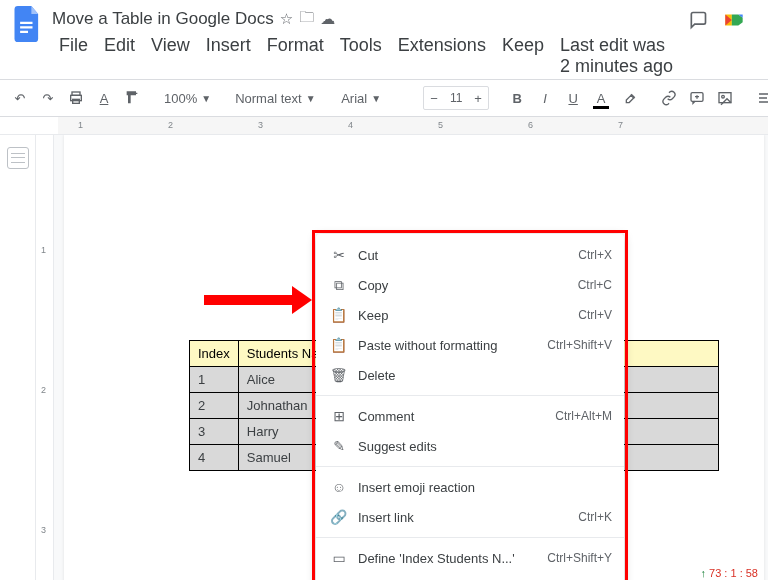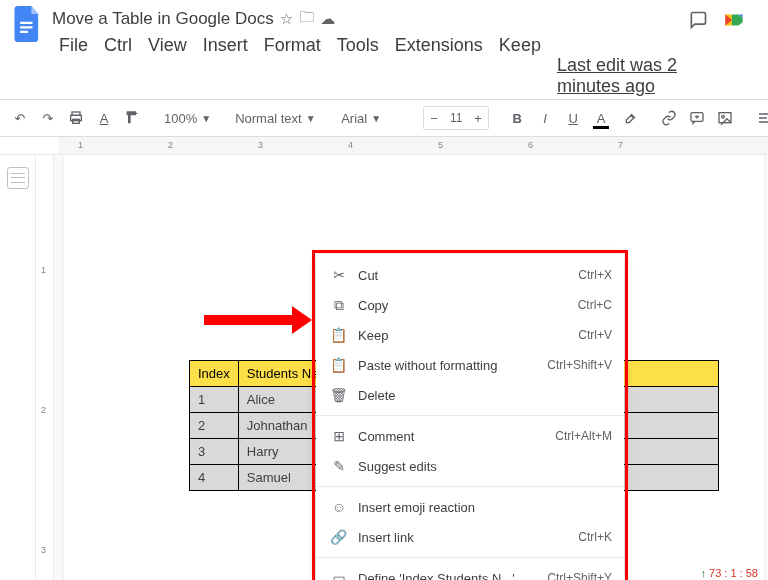--- a/index.html
+++ b/index.html
@@ -24,21 +24,21 @@
     width: 36px; height: 36px;
     margin-right: 6px;
     display:flex;align-items:center;justify-content:center;
   }
   .logo svg { width: 28px; height: 36px; }
   .title-row { display:flex; align-items:center; gap:6px;text-align:right; }
   .doc-title { font-size: 17px; color:#3c4043; }
   .title-icon { color:#5f6368; font-size:15px; cursor:pointer; }
   .menubar { display:flex; gap:2px; margin-top:2px; }
   .menubar span { padding:2px 7px; font-size:18px; color:#3c4043; cursor:pointer; }
-  .last-edit { color:#5f6368; text-decoration: underline; font-size:13px; padding:2px 7px; cursor:pointer;margin-top:20px; }
+  .last-edit { color:#5f6368; font-size:13px; padding:2px 7px; cursor:pointer; }
   .right-icons { margin-left:auto; display:flex; gap:10px; align-items:center; padding-right:10px;}
   .cmt-icon { width:24px;height:24px;display:flex;align-items:center;justify-content:center;color:#5f6368;font-size:20px;cursor:pointer;}
   .meet-icon { width:28px;height:28px;border-radius:50%;background:#fff;display:flex;align-items:center;justify-content:center;cursor:pointer;overflow:hidden;}
 
   .toolbar {
     border-top:1px solid #dadce0;
     border-bottom:1px solid #dadce0;
     height: 38px;
     display:flex;
     align-items:center;
@@ -109,21 +109,21 @@
     left:125px;top:205px;
     border-collapse:collapse;
     font-size:13px;
   }
   .doc-table th,.doc-table td{
     border:1px solid #000;
     padding:5px 8px;
     text-align:left;
     height:18px;
   }
-  .doc-table th{background:#fde047;color:#000;font-weight:normal;margin-left:8px;}
+  .doc-table th{background:#fef9c3;color:#000;font-weight:normal;margin-left:8px;}
   .doc-table td{background:#d9d9d9;}
   .col-idx{width:48px;}
   .col-name{width:160px;}
   .col-mid{width:150px;}
   .col-roll{width:170px;}
 
   .hlbox{
     position:absolute;
     left:258px;top:95px;
     width:316px;height:480px;
@@ -167,21 +167,21 @@
   </div>
   <div style="flex:1">
     <div class="title-row">
       <span class="doc-title">Move a Table in Google Docs</span>
       <span class="title-icon">☆</span>
       <span class="title-icon">🗀</span>
       <span class="title-icon">☁</span>
     </div>
     <div class="menubar">
       <span>File</span>
-      <span>Ctrl</span>
+      <span>Edit</span>
       <span>View</span>
       <span>Insert</span>
       <span>Format</span>
       <span>Tools</span>
       <span>Extensions</span>
       <span>Keep</span>
       <span class="last-edit">Last edit was 2 minutes ago</span>
     </div>
   </div>
   <div class="right-icons">

